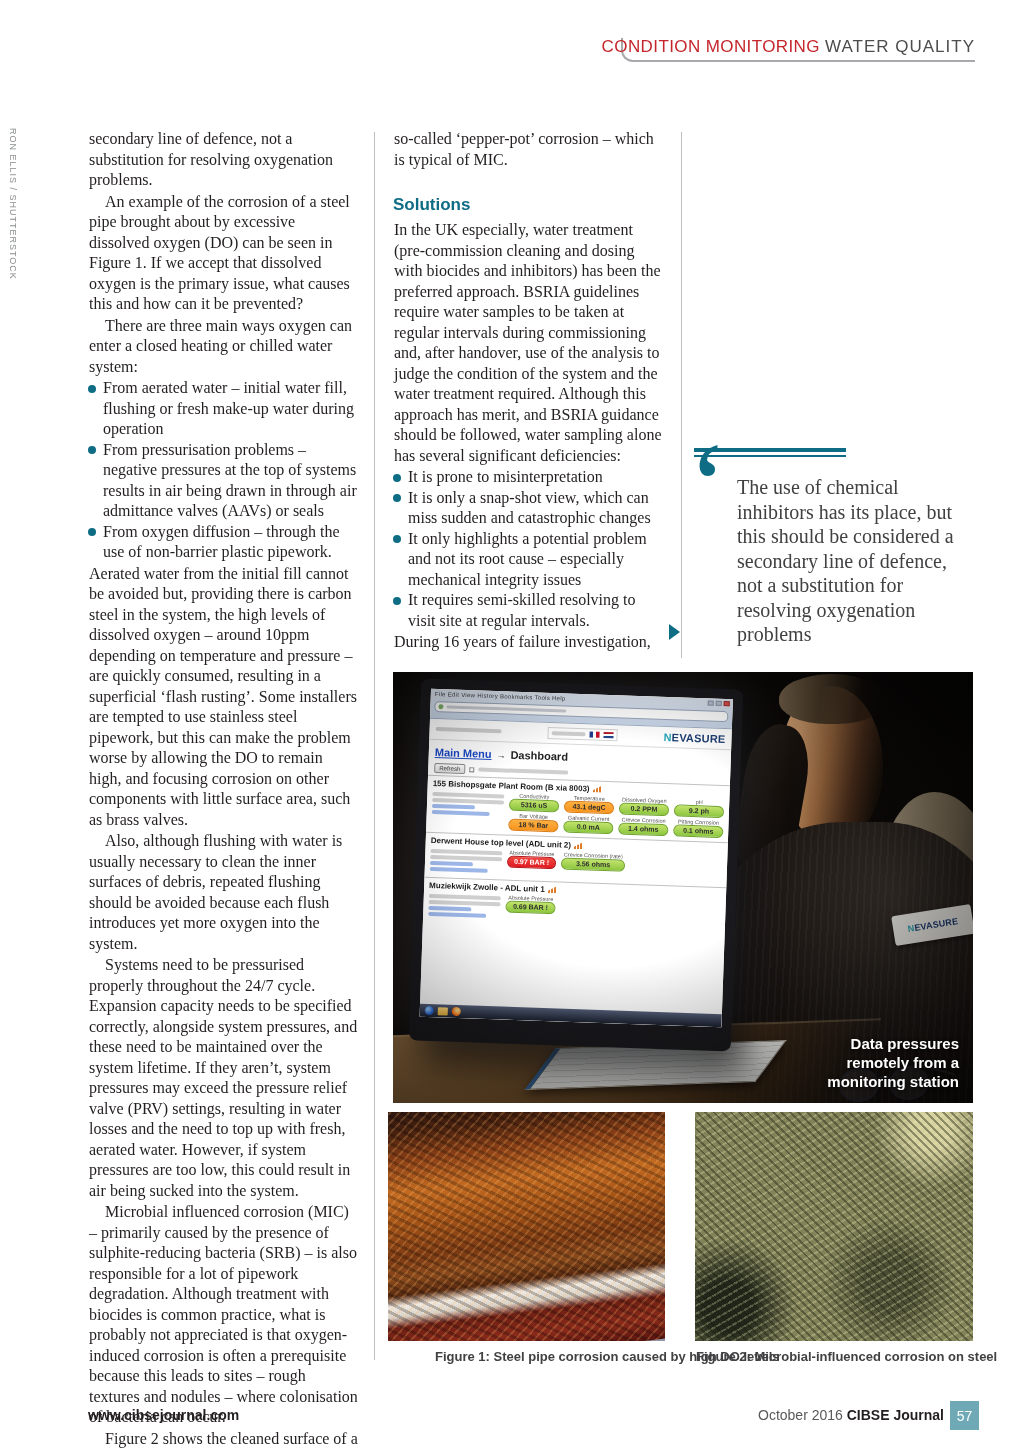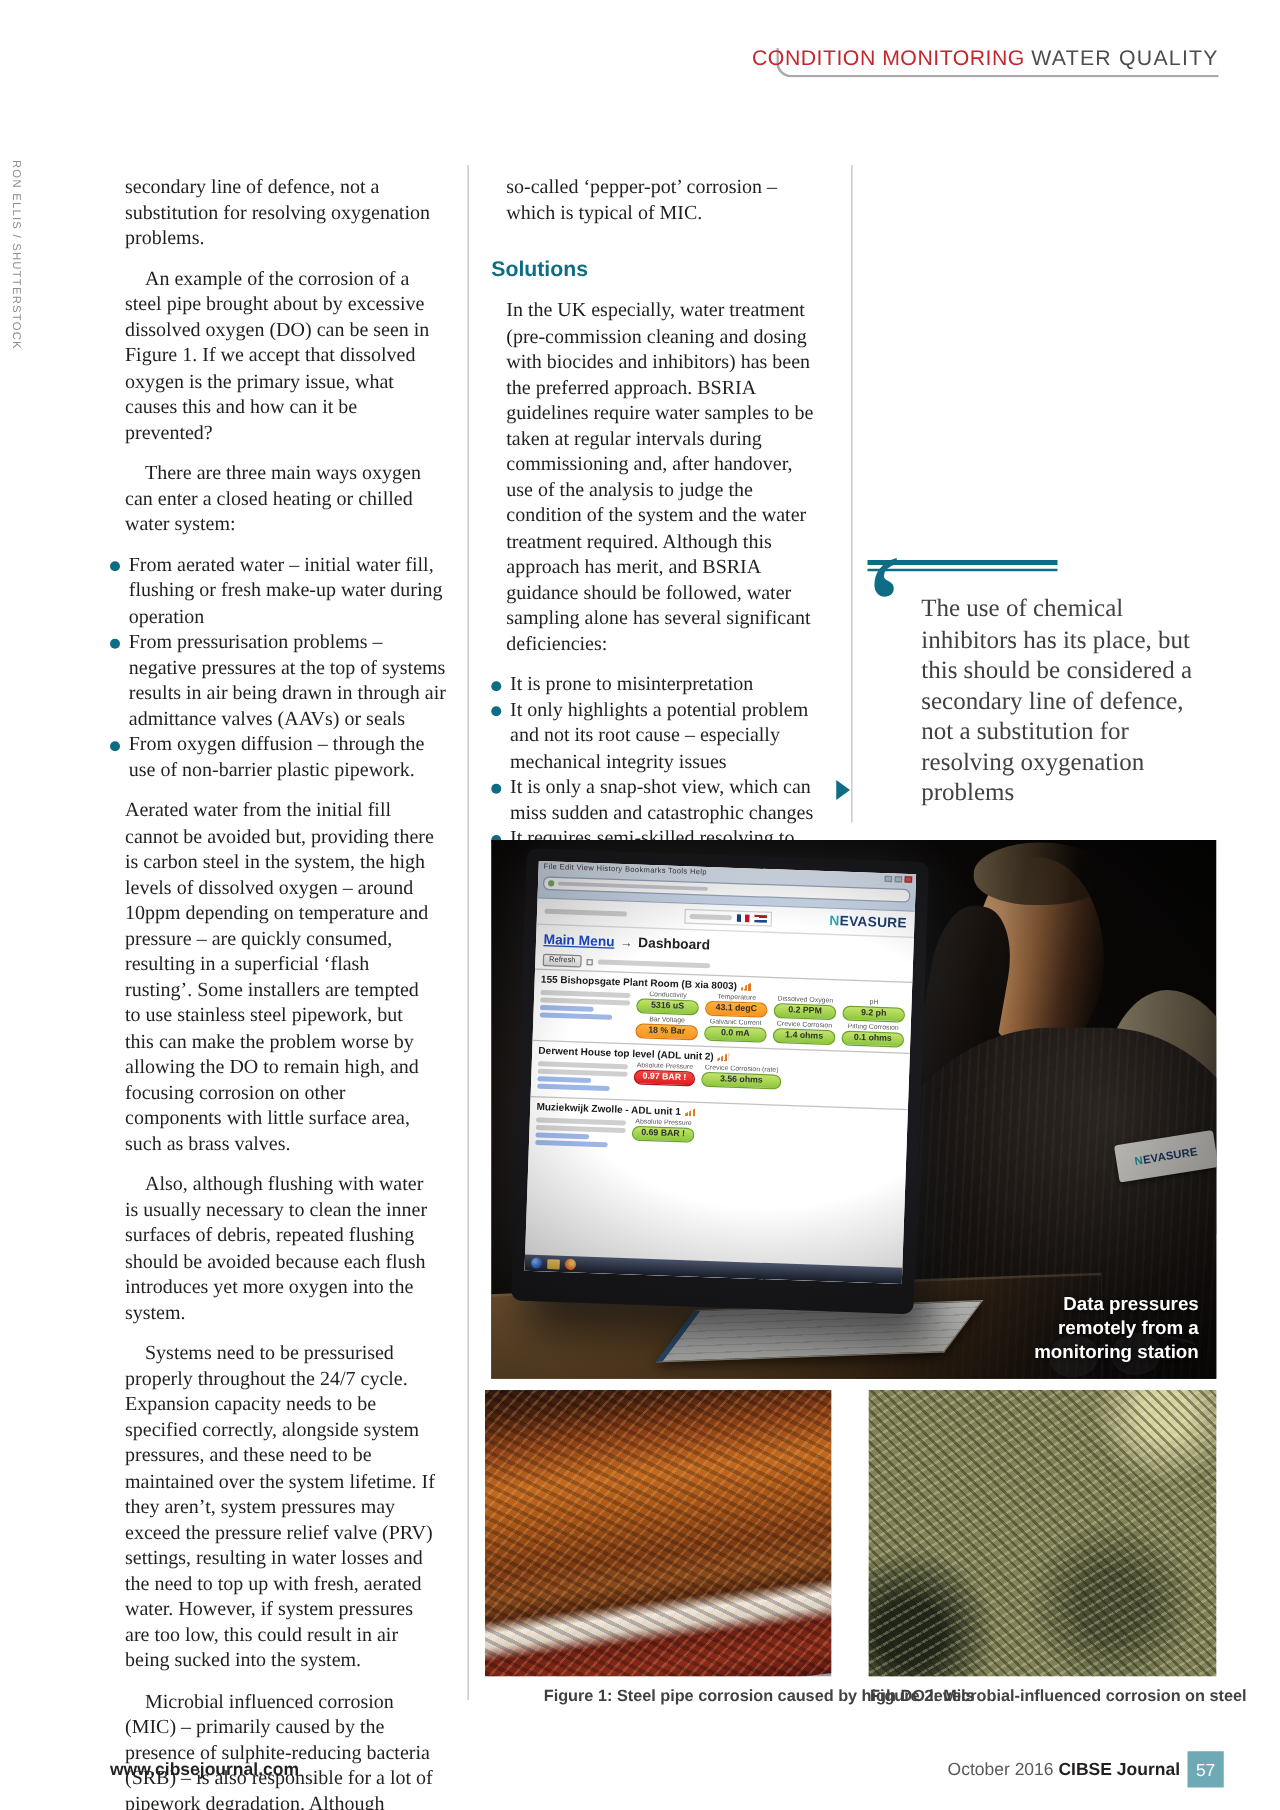--- a/index.html
+++ b/index.html
@@ -31,21 +31,21 @@
   .vrule1 { left:374px; top:132px; height:1228px; }
   .vrule2 { left:681px; top:132px; height:526px; }
   
   .bodycol {
     position:absolute; width:272px;
     font-family:"Liberation Serif","DejaVu Serif",serif;
     font-size:16px; line-height:20.5px; color:#231f20;
   }
   .col1 { left:88px; top:128px; }
   .col2 { left:393px; top:128px; }
-  .bodycol p { margin:12px; }
+  .bodycol p { margin:1px; }
   .bodycol p.ind { text-indent:16px; }
   .bullets { list-style:none; margin:0; padding:0; }
   .bullets li { position:relative; padding-left:15px; }
   .bullets .dot {
     position:absolute; left:0; top:6.5px; width:8px; height:8px;
     border-radius:50%; background:#0e6c84;
   }
   .subhead {
     font-family:"Liberation Sans",sans-serif; font-weight:bold;
     font-size:17px; line-height:22px; color:#0e6c84;
@@ -263,22 +263,22 @@
     <p class="ind">Microbial influenced corrosion (MIC) – primarily caused by the presence of sulphite-reducing bacteria (SRB) – is also responsible for a lot of pipework degradation. Although treatment with biocides is common practice, what is probably not appreciated is that oxygen-induced corrosion is often a prerequisite because this leads to sites – rough textures and nodules – where colonisation of bacteria can occur.</p>
     <p class="ind">Figure 2 shows the cleaned surface of a steel pipe with a high density of tiny pits –</p>
   </div>
 
   <div class="bodycol col2">
     <p>so-called ‘pepper-pot’ corrosion – which is typical of MIC.</p>
     <h2 class="subhead">Solutions</h2>
     <p>In the UK especially, water treatment (pre-commission cleaning and dosing with biocides and inhibitors) has been the preferred approach. BSRIA guidelines require water samples to be taken at regular intervals during commissioning and, after handover, use of the analysis to judge the condition of the system and the water treatment required. Although this approach has merit, and BSRIA guidance should be followed, water sampling alone has several significant deficiencies:</p>
     <ul class="bullets">
       <li><span class="dot"></span><span>It is prone to misinterpretation</span></li>
+      <li><span class="dot"></span><span>It is only a snap-shot view, which can miss sudden and catastrophic changes</span></li>
       <li><span class="dot"></span><span>It only highlights a potential problem and not its root cause – especially mechanical integrity issues</span></li>
-      <li><span class="dot"></span><span>It is only a snap-shot view, which can miss sudden and catastrophic changes</span></li>
       <li><span class="dot"></span><span>It requires semi-skilled resolving to visit site at regular intervals.</span></li>
     </ul>
     <p>During 16 years of failure investigation,</p>
   </div>
   <div class="chevron-right"></div>
 
   <div class="pullquote">
     <div class="pq-rule-a"></div>
     <div class="pq-rule-b"></div>
     <div class="pq-mark">‘</div>

